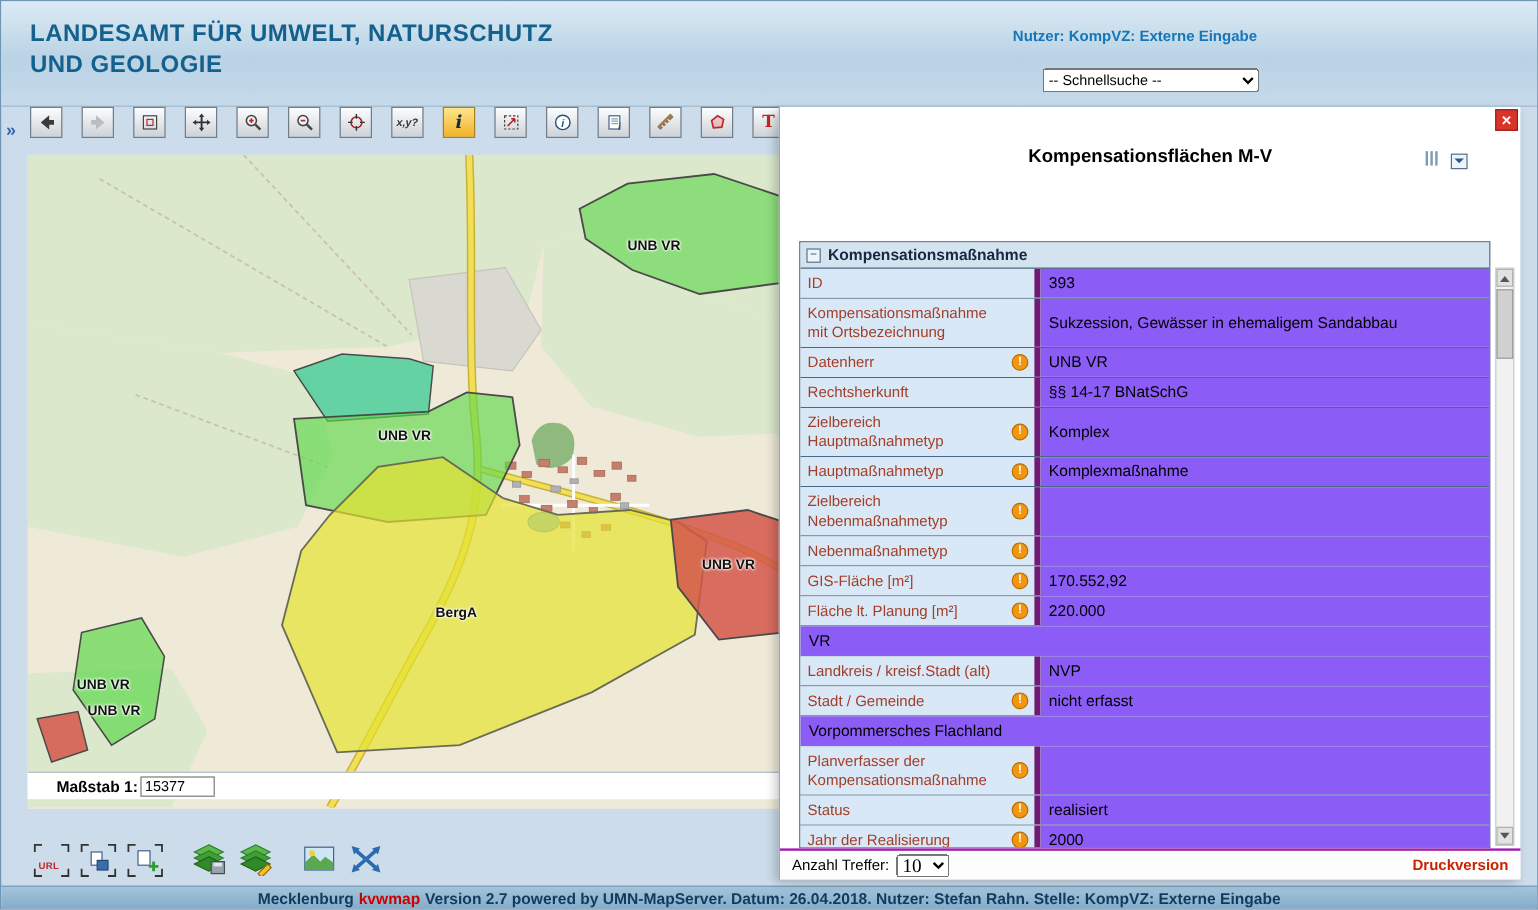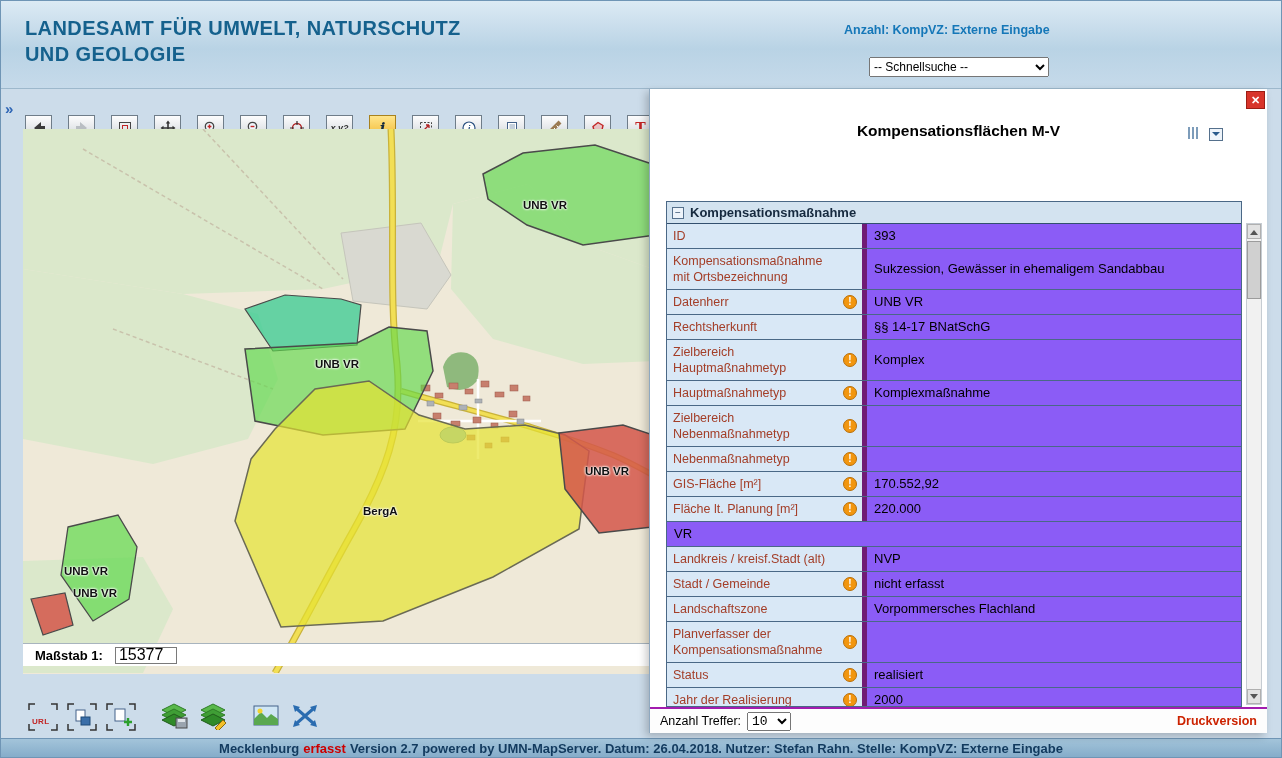--- a/index.html
+++ b/index.html
@@ -15,38 +15,38 @@
   .quick-select{position:absolute;left:868px;top:56px;width:180px;height:20px;font-size:12px;font-family:"Liberation Sans",sans-serif}
   .logo{position:absolute;right:12px;top:10px;width:215px;text-align:right}
   .logo-row{display:flex;align-items:center;justify-content:flex-end;gap:6px}
   .logo-name{font-size:17px;font-weight:bold;color:#161616;line-height:19px;text-align:right}
   .logo-slogan{margin-top:4px;padding-right:4px;color:#2f86c0;font-family:"DejaVu Serif",serif;font-style:italic;font-size:16px;font-weight:bold}
 
   
   .expander{position:absolute;left:4px;top:99px;color:#2f66b5;font-weight:bold;font-size:15px;cursor:pointer}
 
   
-  .toolbar{position:absolute;left:24px;top:114px;display:flex;gap:16px}
+  .toolbar{position:absolute;left:24px;top:88px;display:flex;gap:16px}
   .toolbar button{width:27px;height:26px;border:1px solid #6f7d89;background:linear-gradient(#fdfdfd,#ccd2d8);
     display:flex;align-items:center;justify-content:center;padding:0;cursor:pointer}
   .toolbar button.active-yellow{background:linear-gradient(#ffe58a,#f0b32a);border-color:#a8821e}
   .tb-text{font-size:9px;font-style:italic;color:#333;font-weight:bold}
   .tb-i{font-family:"DejaVu Serif",serif;font-size:15px;font-weight:bold;color:#13293f;font-style:italic}
   .tb-T{font-family:"DejaVu Serif",serif;font-size:14px;font-weight:bold;color:#c22525}
 
   
   .map{position:absolute;left:22px;top:128px;width:627px;height:545px;overflow:hidden;background:#efe9d8;cursor:crosshair}
   .map-label{position:absolute;font-size:11.5px;font-weight:bold;color:#101010;white-space:nowrap;
     text-shadow:0 0 2px #fff,0 0 2px #fff,0 0 3px #fff}
 
   
   .scalebar{position:absolute;left:22px;top:642px;width:627px;height:23px;background:#ffffff;border-top:1px solid #a8b4be;
-    display:flex;align-items:center;gap:12px;padding-left:12px}
+    display:flex;align-items:center;gap:2px;padding-left:24px}
   .scalebar label{font-size:13px;font-weight:bold;color:#000}
-  .scalebar input{width:62px;height:17px;border:1px solid #7a7a7a;font-size:16px;padding:0 3px;font-family:"Liberation Sans",sans-serif}
+  .scalebar input{width:62px;height:17px;border:1px solid #7a7a7a;font-size:12px;padding:0 3px;font-family:"Liberation Sans",sans-serif}
 
   
   .bottombar{position:absolute;left:26px;top:701px;display:flex;gap:7px;align-items:center}
   .bottombar button{width:32px;height:30px;border:none;background:transparent;padding:0;cursor:pointer;position:relative}
   .bottombar button.grp{margin-left:14px}
   .url-label{position:absolute;left:5px;bottom:6px;font-size:8px;font-weight:bold;color:#c22525;letter-spacing:.3px}
 
   
   .panel{position:absolute;left:648px;top:88px;width:618px;height:644px;background:#fff;
     border-left:1px solid #8fa8bf;border-bottom:1px solid #8fa8bf;box-shadow:-3px 3px 8px rgba(0,0,0,.22);z-index:10}
@@ -84,37 +84,37 @@
     display:flex;align-items:center;justify-content:center;cursor:pointer}
   .sb-up{top:0}
   .sb-down{bottom:0}
   .tri-up{width:0;height:0;border:4px solid transparent;border-bottom:5px solid #555;margin-top:-3px}
   .tri-down{width:0;height:0;border:4px solid transparent;border-top:5px solid #555;margin-bottom:-3px}
   .sb-thumb{position:absolute;left:0;top:17px;width:14px;height:58px;background:#d0d0d0;border:1px solid #9c9c9c;cursor:grab}
 
   .panel-footer{position:absolute;top:618px;left:0;width:100%;height:26px;background:#fdfdfd;border-top:2px solid #a21caf;
     display:flex;align-items:center;padding:0 10px}
   .treffer-label{font-size:12.5px;color:#000}
-  .treffer-select{margin-left:6px;width:44px;height:19px;font-size:13px;font-family:Liberation Mono, monospace}
+  .treffer-select{margin-left:6px;width:44px;height:19px;font-size:16px;font-family:Liberation Serif, serif}
   .print-link{margin-left:auto;color:#cc2200;font-size:12.5px;font-weight:bold;text-decoration:none;cursor:pointer}
 
   
   .footer{position:absolute;left:0;top:737px;width:1280px;height:21px;background:linear-gradient(#a3c4da,#82aac8);
     border-top:1px solid #6f95b5;text-align:center;font-size:13px;color:#123a5e;font-weight:bold;line-height:20px}
   .footer .kvw{color:#cc0000;text-decoration:none;margin:0 4px}
 </style>
 </head>
 <body>
 
 <div class="header">
   <div class="agency">
     <div>LANDESAMT FÜR UMWELT, NATURSCHUTZ</div>
     <div>UND GEOLOGIE</div>
   </div>
-  <div class="stelle">Anzahl: KompVZ: Externe Eingabe</div>
+  <div class="stelle">Nutzer: KompVZ: Externe Eingabe</div>
   <select class="quick-select">
     <option>-- Schnellsuche --</option>
   </select>
 </div>
 
 <div class="expander">»</div>
 
 <div class="toolbar">
   <button>
       <svg width="16" height="16">
@@ -420,24 +420,20 @@
     <div class="t-value">NVP</div>
   </div>
         <div class="t-row">
     <div class="t-label">
       <span>Stadt / Gemeinde</span>
       <span class="warn">!</span>
     </div>
     <div class="t-value">nicht erfasst</div>
   </div>
         <div class="t-row">
-    <div class="t-label">
-      <span>Landschaftszone</span>
-
-    </div>
     <div class="t-value">Vorpommersches Flachland</div>
   </div>
         <div class="t-row">
     <div class="t-label">
       <span>Planverfasser der Kompensationsmaßnahme</span>
       <span class="warn">!</span>
     </div>
     <div class="t-value"></div>
   </div>
         <div class="t-row">
@@ -470,14 +466,14 @@
   <div class="panel-footer">
     <span class="treffer-label">Anzahl Treffer:</span>
     <select class="treffer-select">
       <option>10</option>
     </select>
     <a class="print-link">Druckversion</a>
   </div>
 </div>
 
 <div class="footer">
-  <span>Mecklenburg</span><a class="kvw">erfasst</a><span>Version 2.7 powered by UMN-MapServer. Datum: 26.04.2018. Nutzer: Stefan Rahn. Stelle: KompVZ: Externe Eingabe</span>
+  <span>Mecklenburg</span><a class="kvw">kvwmap</a><span>Version 2.7 powered by UMN-MapServer. Datum: 26.04.2018. Nutzer: Stefan Rahn. Stelle: KompVZ: Externe Eingabe</span>
 </div>
 
 </body></html>

